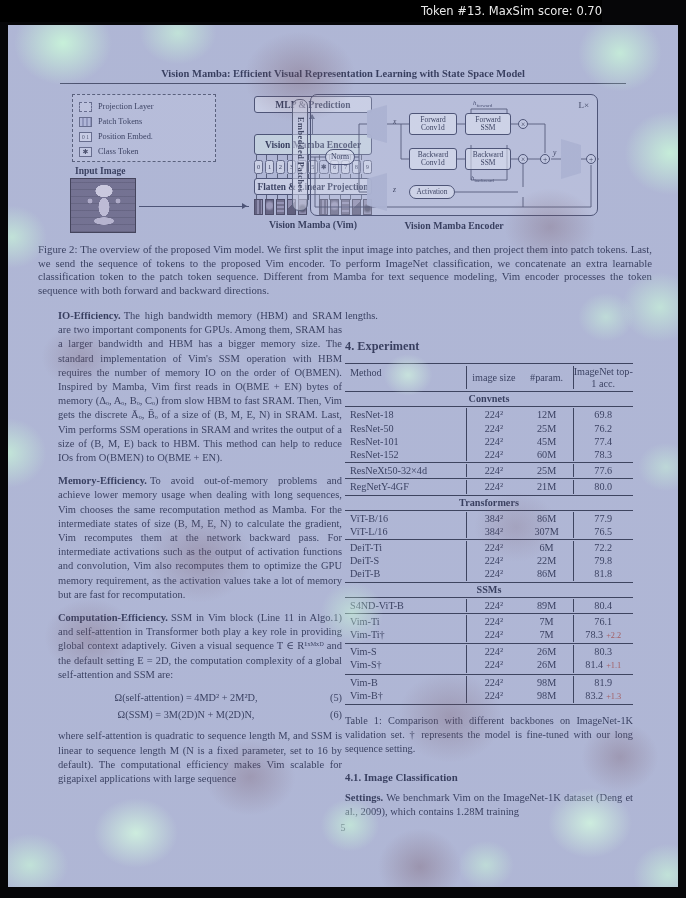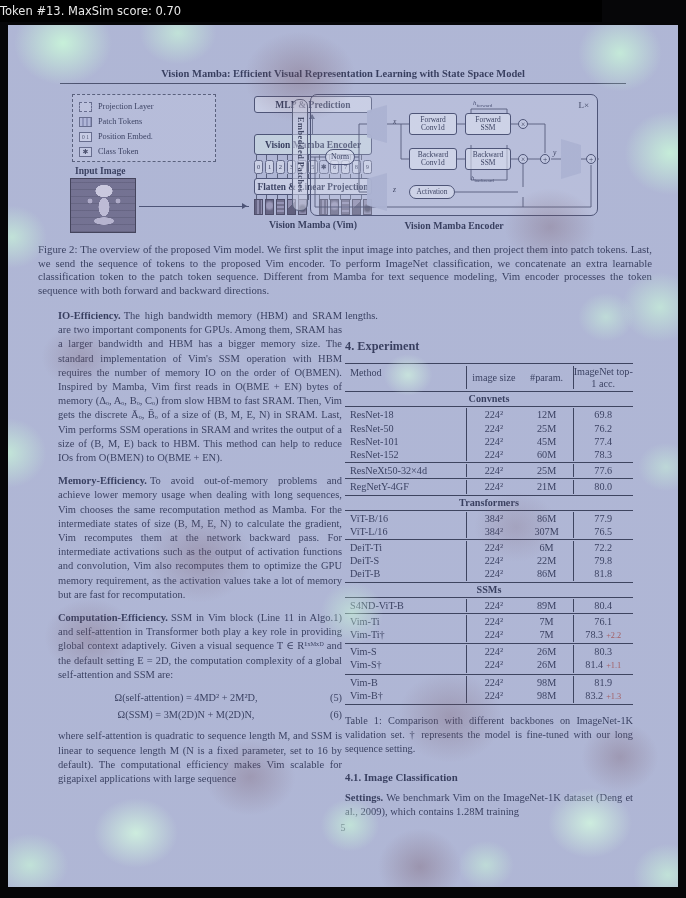--- a/index.html
+++ b/index.html
@@ -1,20 +1,20 @@
 <!DOCTYPE html>
 <html><head>
 <meta charset="utf-8">
 <style>
   html,body{margin:0;padding:0;background:#060608;width:686px;height:898px;overflow:hidden;
     font-family:"Liberation Serif","DejaVu Serif",serif;}
   *{box-sizing:border-box;}
   .topbar{position:absolute;left:0;top:0;width:602px;height:22px;background:#000;color:#e8e8e8;
     font-family:"DejaVu Sans","Liberation Sans",sans-serif;font-size:11.5px;display:flex;
-    align-items:center;justify-content:flex-start;}
+    align-items:center;justify-content:flex-end;}
   .page{position:absolute;left:8px;top:25px;width:670px;height:862px;background:#b7bdd8;
     color:#1d2340;overflow:hidden;}
   
   .heat{position:absolute;inset:0;pointer-events:none;z-index:50;background-image:
     radial-gradient(70px 60px at 55px 18px, rgba(205,255,218,.8), rgba(205,255,218,0) 70%),
     radial-gradient(55px 45px at 170px 8px, rgba(205,255,218,.6), rgba(205,255,218,0) 70%),
     radial-gradient(60px 55px at 612px 28px, rgba(205,255,218,.7), rgba(205,255,218,0) 70%),
     radial-gradient(65px 60px at 662px 128px, rgba(205,255,218,.75), rgba(205,255,218,0) 70%),
     radial-gradient(55px 50px at 652px 282px, rgba(205,255,218,.6), rgba(205,255,218,0) 70%),
     radial-gradient(40px 35px at 598px 292px, rgba(205,255,218,.5), rgba(205,255,218,0) 70%),

